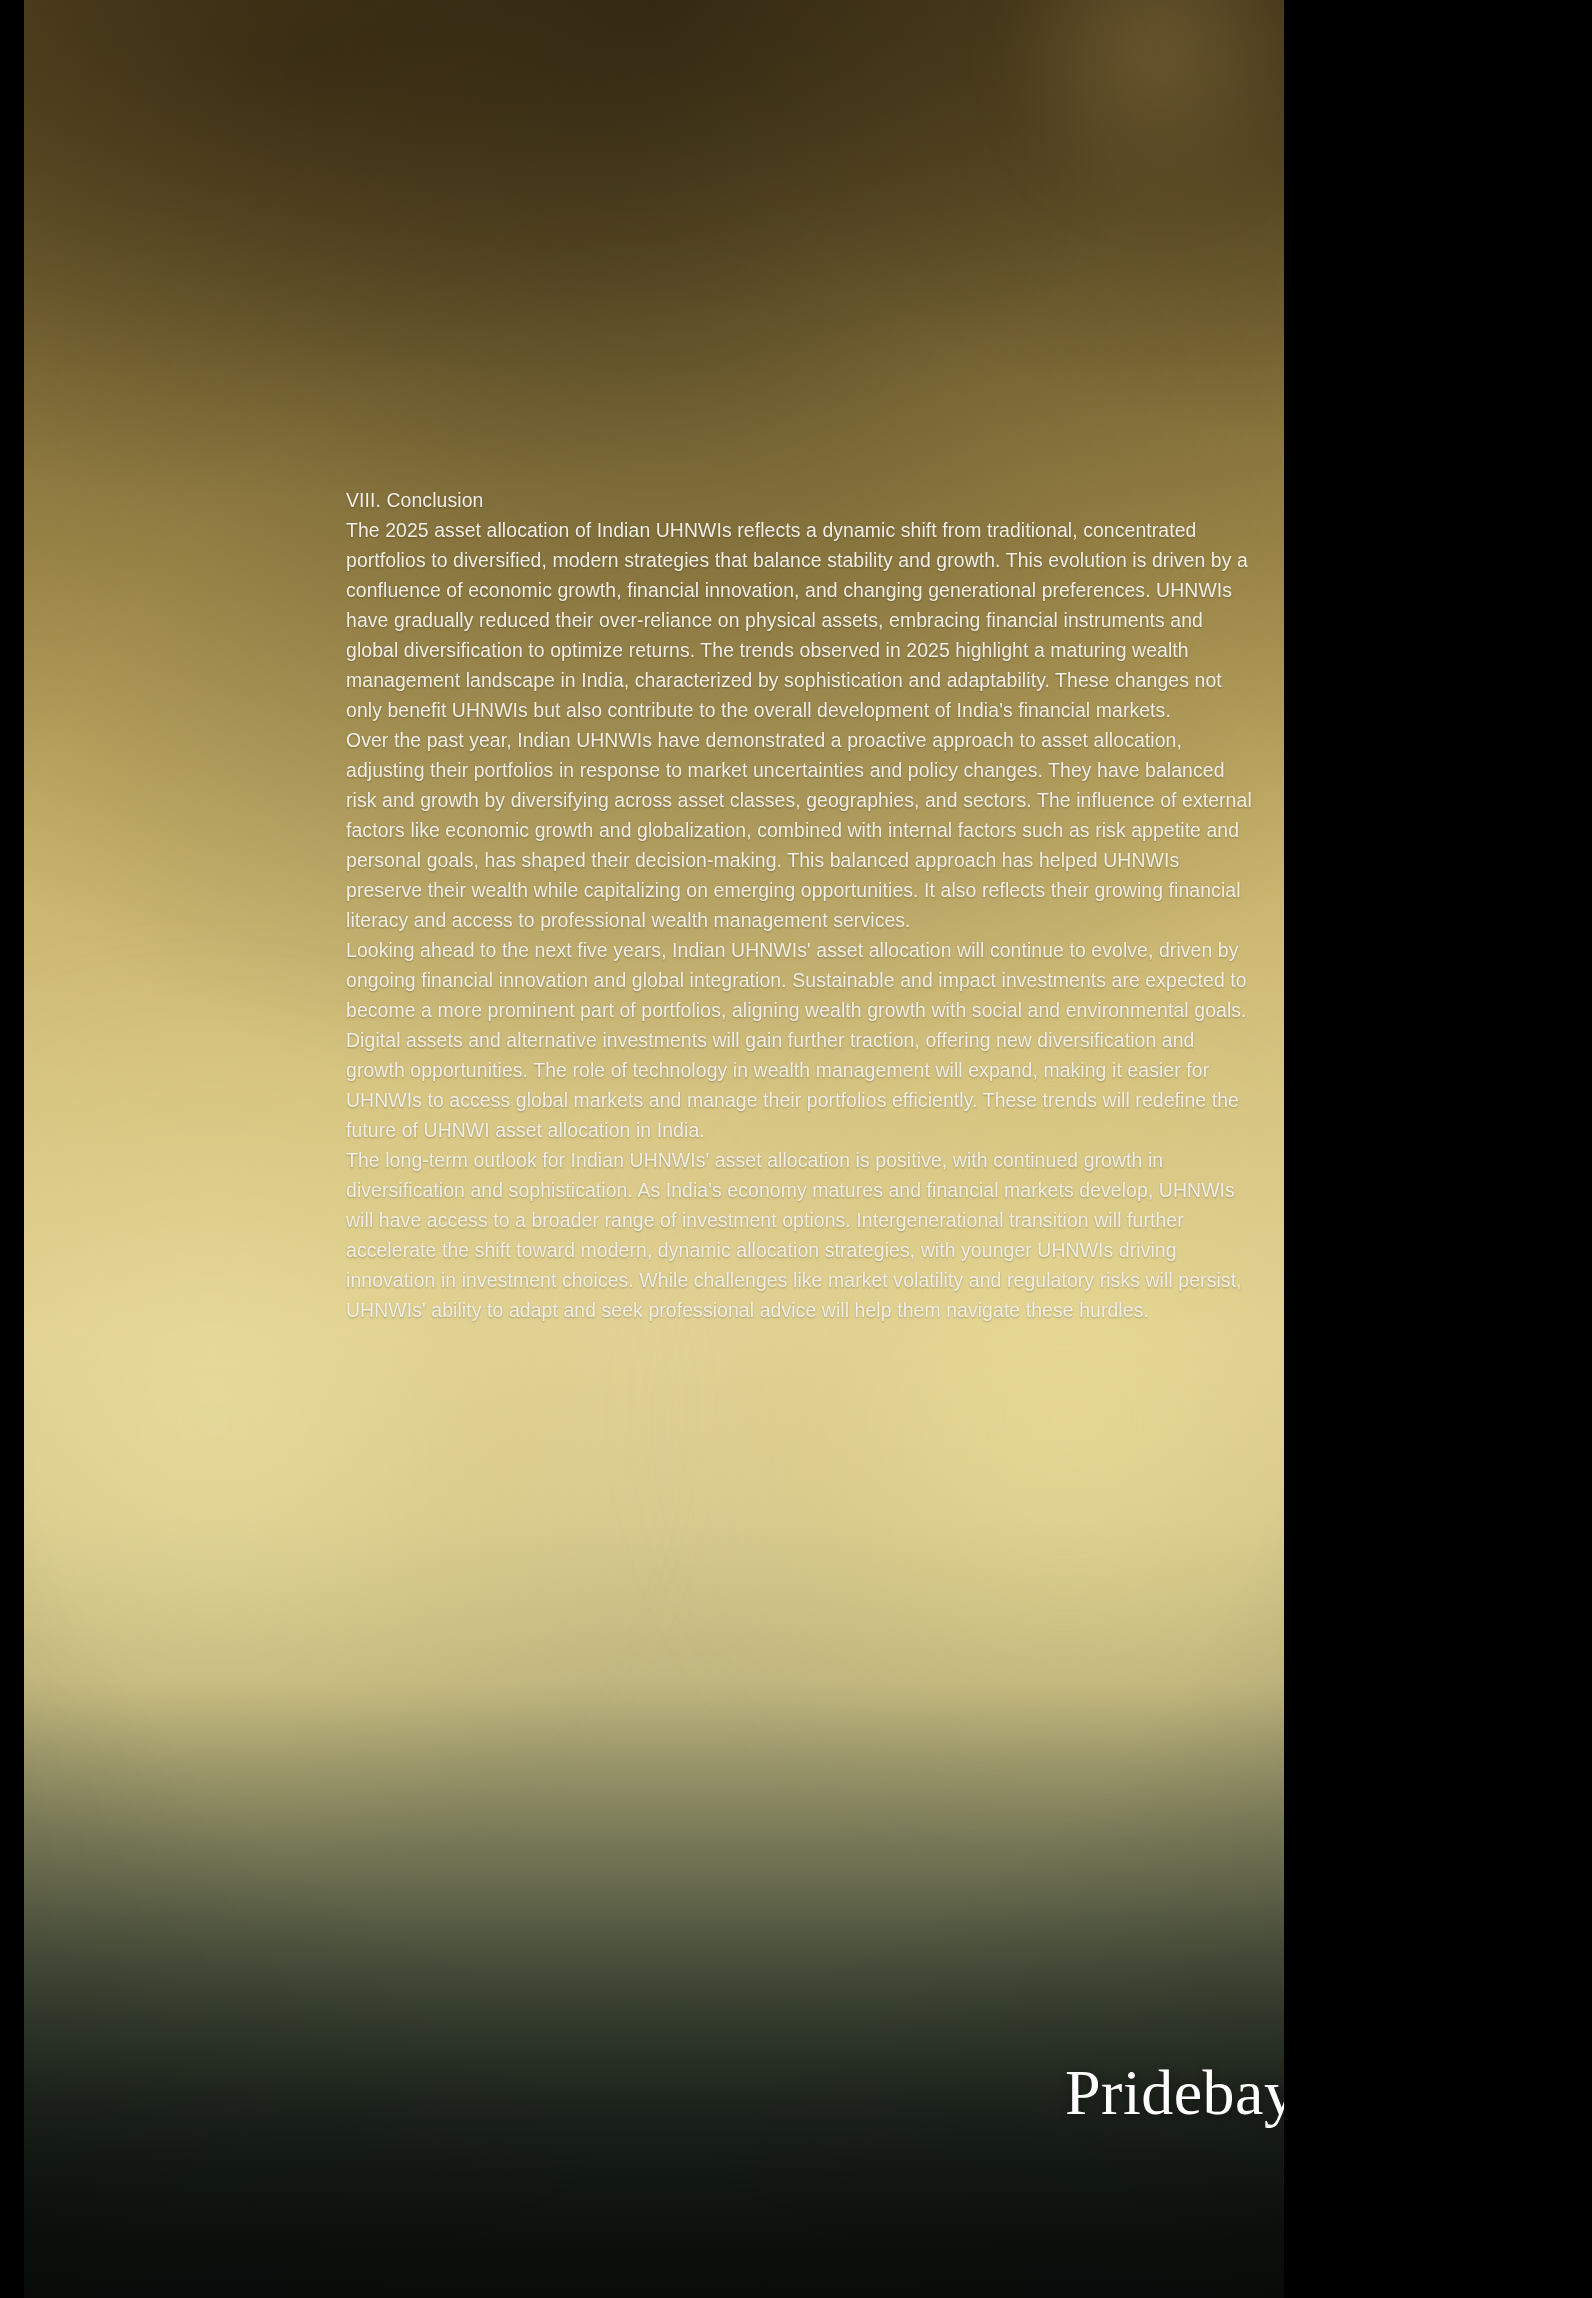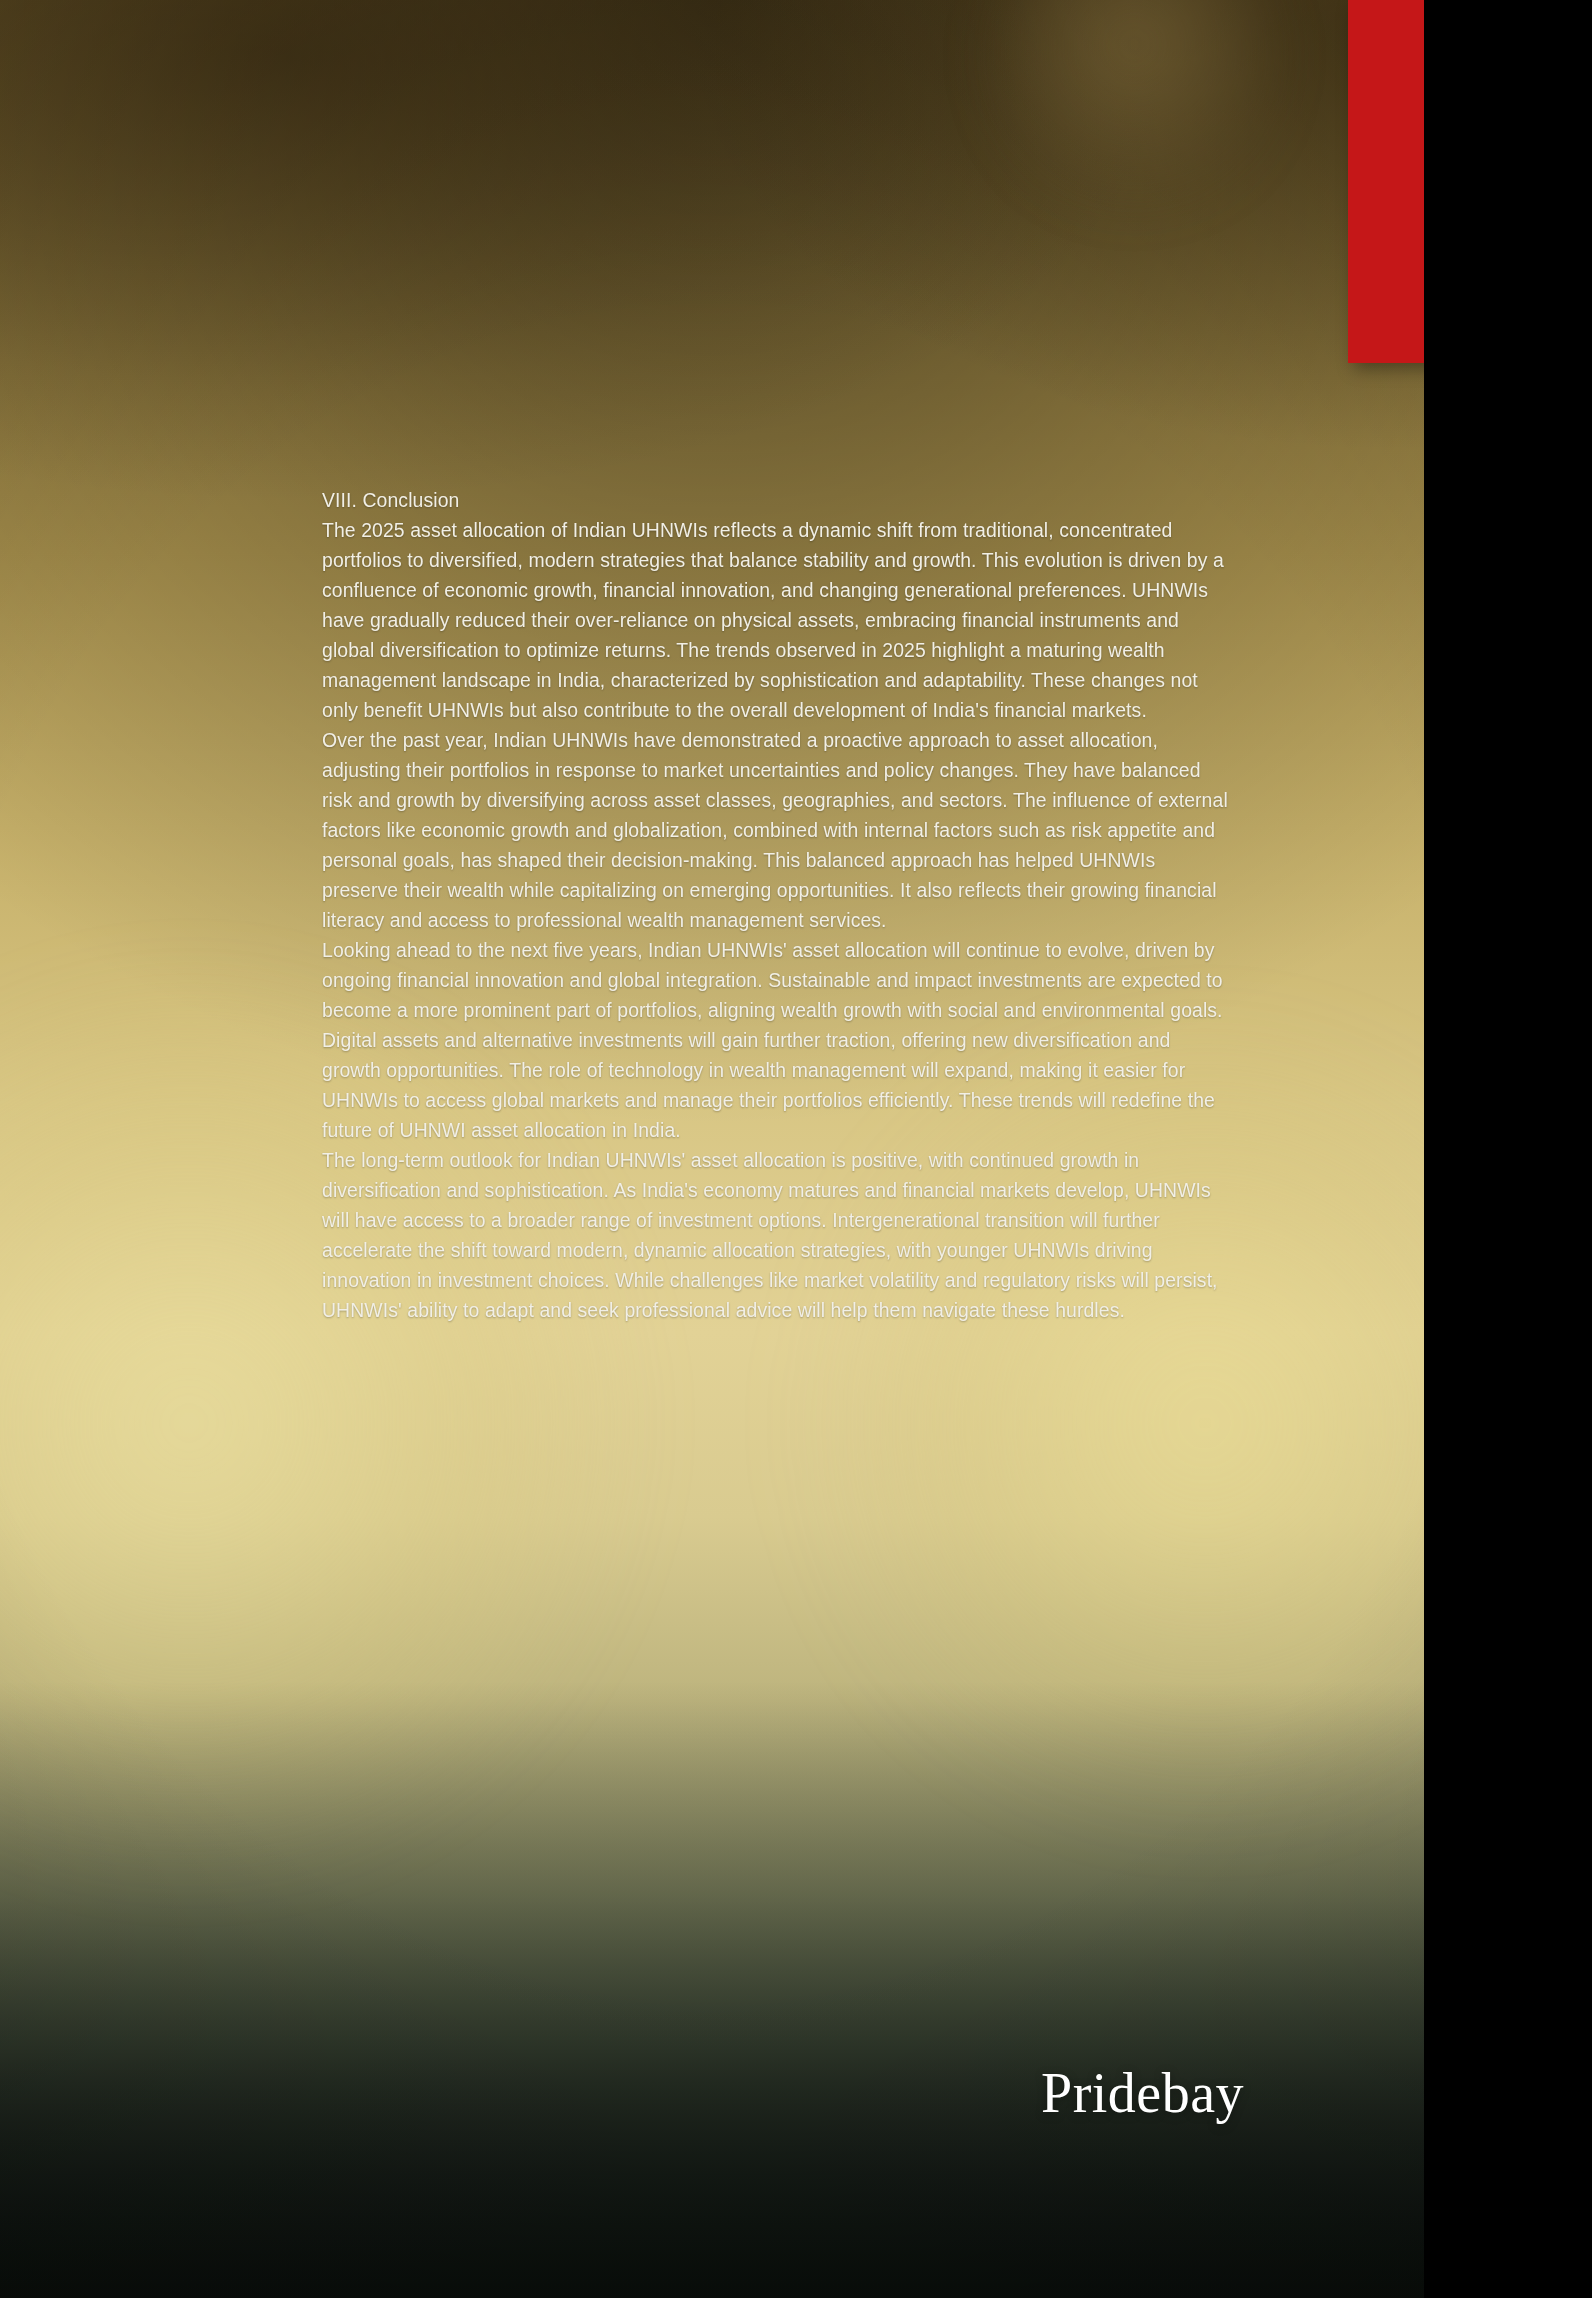--- a/index.html
+++ b/index.html
@@ -5,24 +5,25 @@
   html, body {
     margin: 0;
     padding: 0;
     background: #000;
   }
   body {
     font-family: "Liberation Sans", sans-serif;
   }
   .page {
     position: relative;
-    width: 1424px;
+    width: 1260px;
     height: 2298px;
     overflow: hidden;
     background: #8a7340;
+    margin-left: 24px;
   }
   
   .bg-base {
     position: absolute;
     inset: 0;
     background:
       radial-gradient(120% 70% at 50% 0%, rgba(0,0,0,0.55) 0%, rgba(0,0,0,0.25) 35%, rgba(0,0,0,0) 70%),
       linear-gradient(180deg,
         #8d7336 0%,
         #a08744 12%,
@@ -126,21 +127,21 @@
 
   
   .brand {
     position: absolute;
     left: 1041px;
     top: 2045px;
     width: 358px;
     text-align: left;
     color: #ffffff;
     font-family: "Liberation Serif", serif;
-    font-size: 56px;
+    font-size: 64px;
     line-height: 96px;
     letter-spacing: 0.5px;
     text-shadow: 0 2px 10px rgba(0,0,0,0.35);
   }
 </style>
 </head>
 <body>
 
 <div class="page">
 

